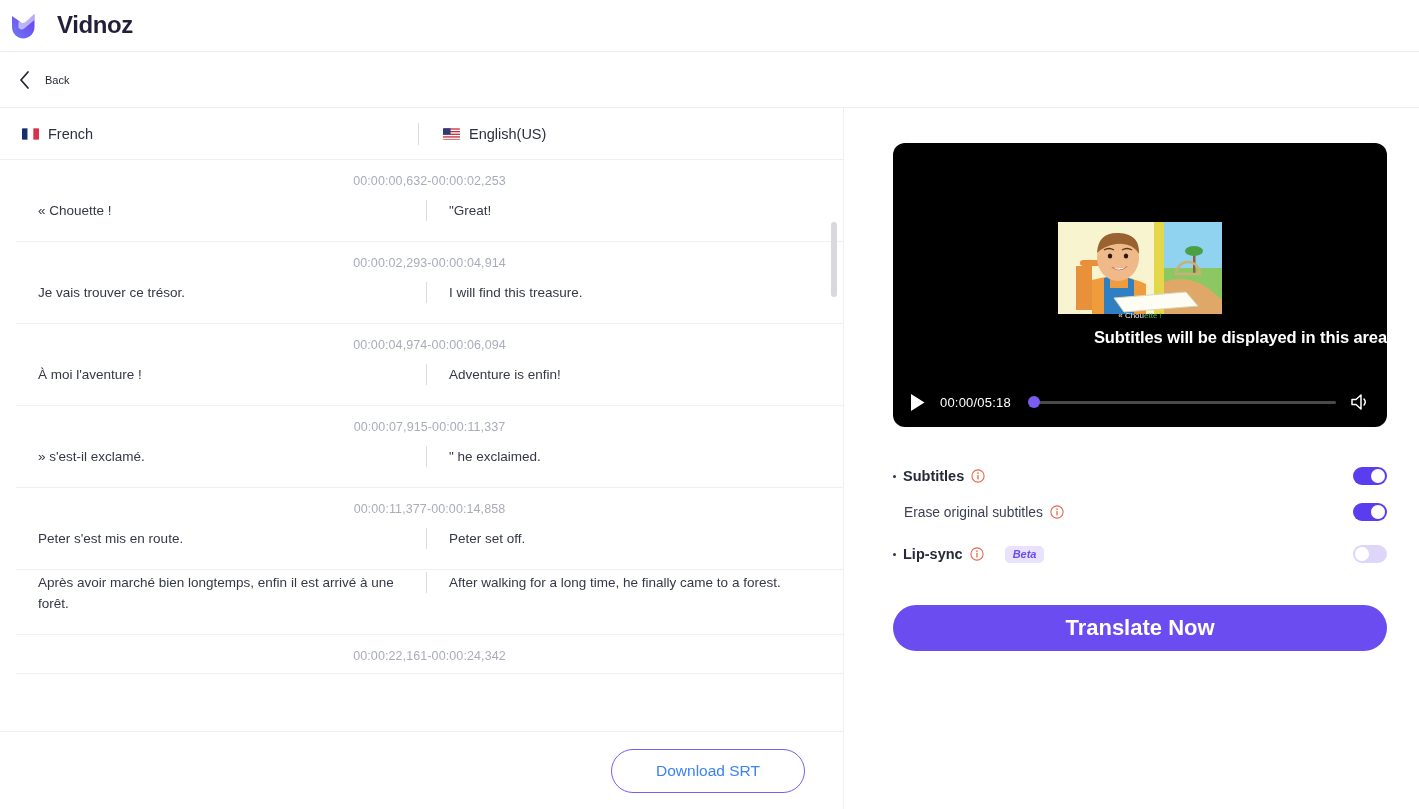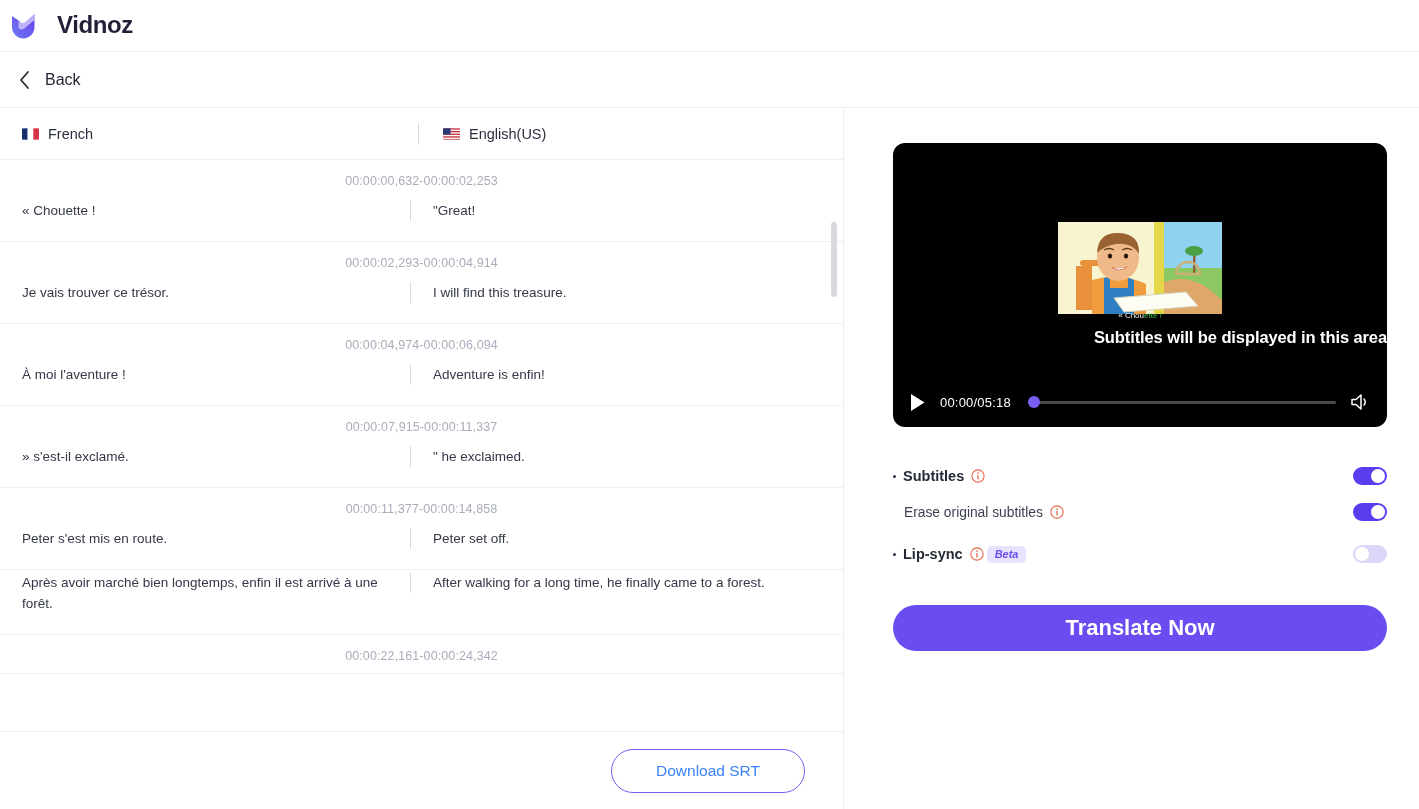--- a/index.html
+++ b/index.html
@@ -31,21 +31,21 @@
     border-bottom: 1px solid #ececf1;
     display: flex; align-items: center;
     padding-left: 12px;
     background: #fff;
   }
   .back-btn {
     display: flex; align-items: center; gap: 14px;
     cursor: pointer; padding: 4px 6px;
   }
   .chev { width: 13px; height: 20px; display: block; }
-  .back-label { font-size: 16px; color: #1f2430; font-weight: 400; }
+  .back-label { font-size: 11px; color: #1f2430; font-weight: 400; }
 
   
   .main { display: flex; height: 701px; }
 
   
   .left {
     width: 845px; position: relative;
     display: flex; flex-direction: column;
     border-right: 1px solid #eeeef3;
     background: #fff;
@@ -58,21 +58,21 @@
   }
   .lang-cell {
     display: flex; align-items: center; gap: 9px;
     font-size: 14.5px; color: #2c3040;
   }
   .lang-cell.src { width: 396px; }
   .lang-cell.tgt { padding-left: 24px; border-left: 1px solid #d9dbe3; height: 22px; }
   .flag { width: 17px; height: 12px; display: block; border-radius: 1px; }
 
   .srt-scroll {
-    flex: 1; overflow: hidden; position: relative;
+    flex: 1; overflow: hidden; position: relative; padding-left: 16px;
   }
   .srt-inner { padding: 0 0 0 0; }
 
   .srt-block { border-bottom: 1px solid #f0f0f4; }
   .srt-time {
     text-align: center;
     font-size: 12.5px; color: #a9adba;
     padding: 14px 0 10px 0;
     letter-spacing: 0.1px;
   }
@@ -176,21 +176,21 @@
   }
   .set-row.sub2 { padding-left: 11px; }
   .bullet {
     width: 3px; height: 3px; border-radius: 50%;
     background: #30344a; margin-right: 7px; flex: none;
   }
   .set-label { font-size: 14.5px; font-weight: 700; color: #252938; }
   .set-label.light { font-weight: 400; color: #3b3f50; font-size: 13.8px; }
   .info-icon { width: 14px; height: 14px; margin-left: 7px; cursor: pointer; display: block; }
   .beta {
-    margin-left: 3px;
+    margin-left: 21px;
     background: #e7e2fd; color: #6d4df0;
     font-size: 11px; font-style: italic; font-weight: 700;
     border-radius: 5px; padding: 2px 8px 3px 8px;
   }
   .spacer { flex: 1; }
   .toggle {
     width: 34px; height: 18px; border-radius: 9px;
     position: relative; cursor: pointer; flex: none;
   }
   .toggle.on { background: #5b3df0; }

